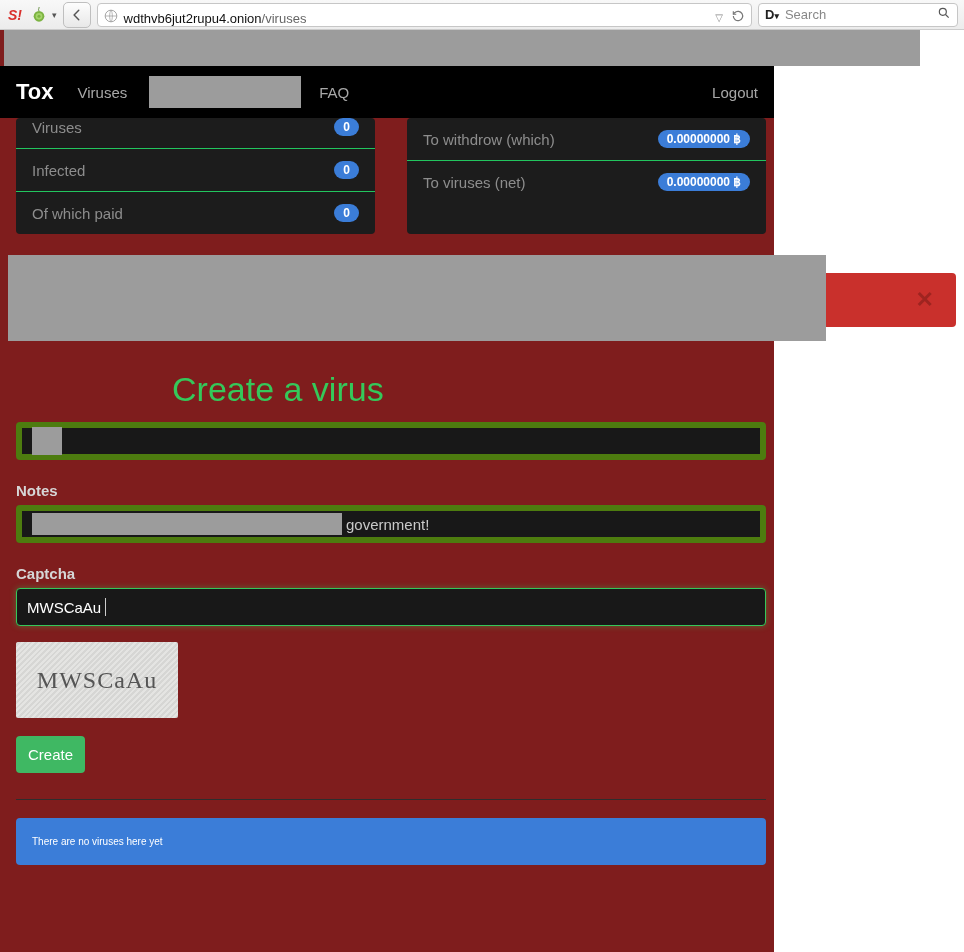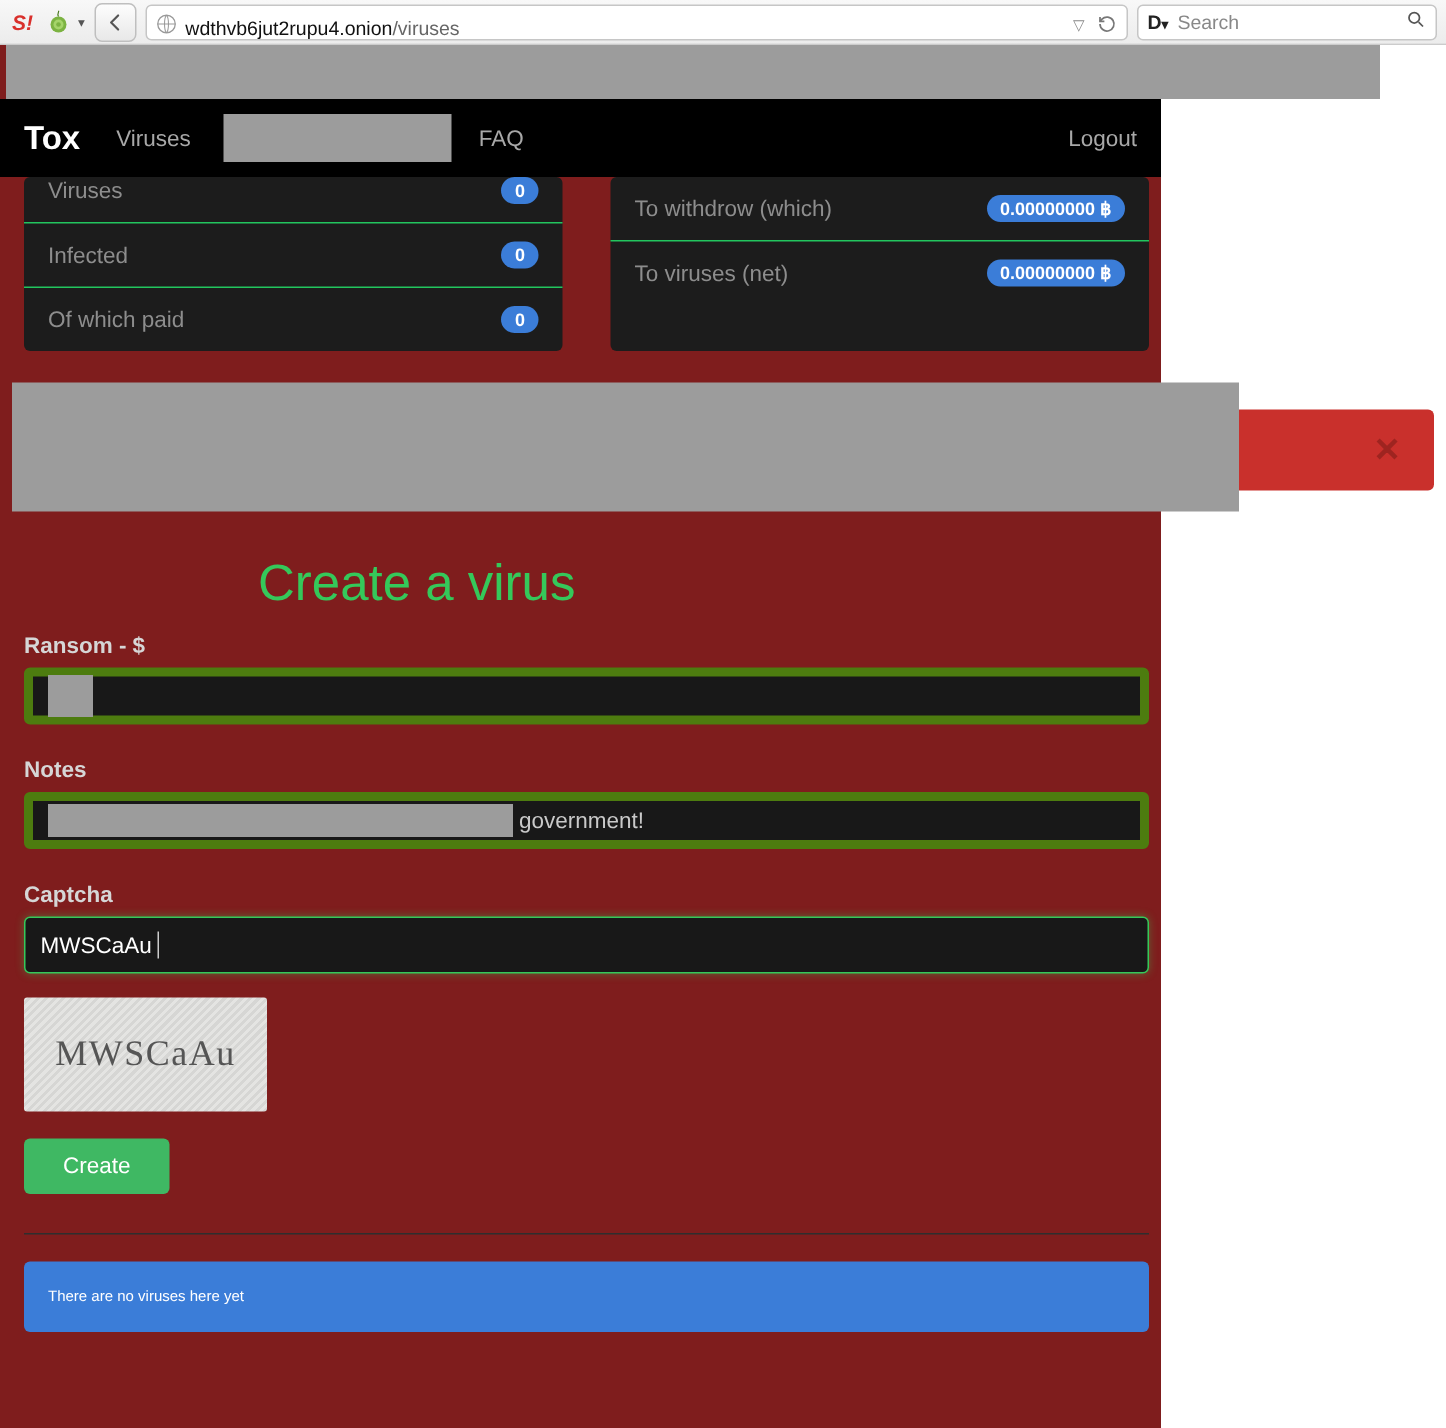--- a/index.html
+++ b/index.html
@@ -148,21 +148,21 @@
     width:162px; height:76px;
     background: repeating-linear-gradient(135deg,#e4e4e2 0 2px,#d6d6d4 2px 4px);
     display:flex; align-items:center; justify-content:center;
     font-family: "Times New Roman", serif;
     font-size:24px; letter-spacing:1px; color:#555;
     border-radius:2px;
   }
   .create-btn {
     margin-top:18px;
     background:#3fb863; color:#fff; border:none; border-radius:4px;
-    padding:10px 26px; font-size:15px; cursor:pointer;
+    padding:10px 12px; font-size:15px; cursor:pointer;
   }
   .hr {
     margin-top:26px; height:1px; background:#2e2e2e; width:100%;
   }
   .info-banner {
     margin-top:18px;
     background:#3b7dd8; color:#fff; border-radius:4px;
     padding:18px 16px; font-size:10px; width:100%;
   }
   .spacer-sm { height:22px; }
@@ -260,24 +260,20 @@
   <div class="alert-zone">
     <div class="red-alert">
       <span class="close-x">✕</span>
     </div>
     <div class="gray-cover"></div>
   </div>
 
   <div class="section-title">Create a virus</div>
 
   <div class="form-area">
-    <div class="form-label">
-      <span>Ransom - </span>
-      <span class="dollar-icon">$</span>
-    </div>
     <div class="form-input">
       <span class="small-redact" style="width:30px;height:28px;"></span>
     </div>
 
     <div class="spacer-sm"></div>
     <div class="form-label">Notes</div>
     <div class="form-input">
       <span class="small-redact" style="width:310px;height:22px;"></span>
       <span> government!</span>
     </div>

